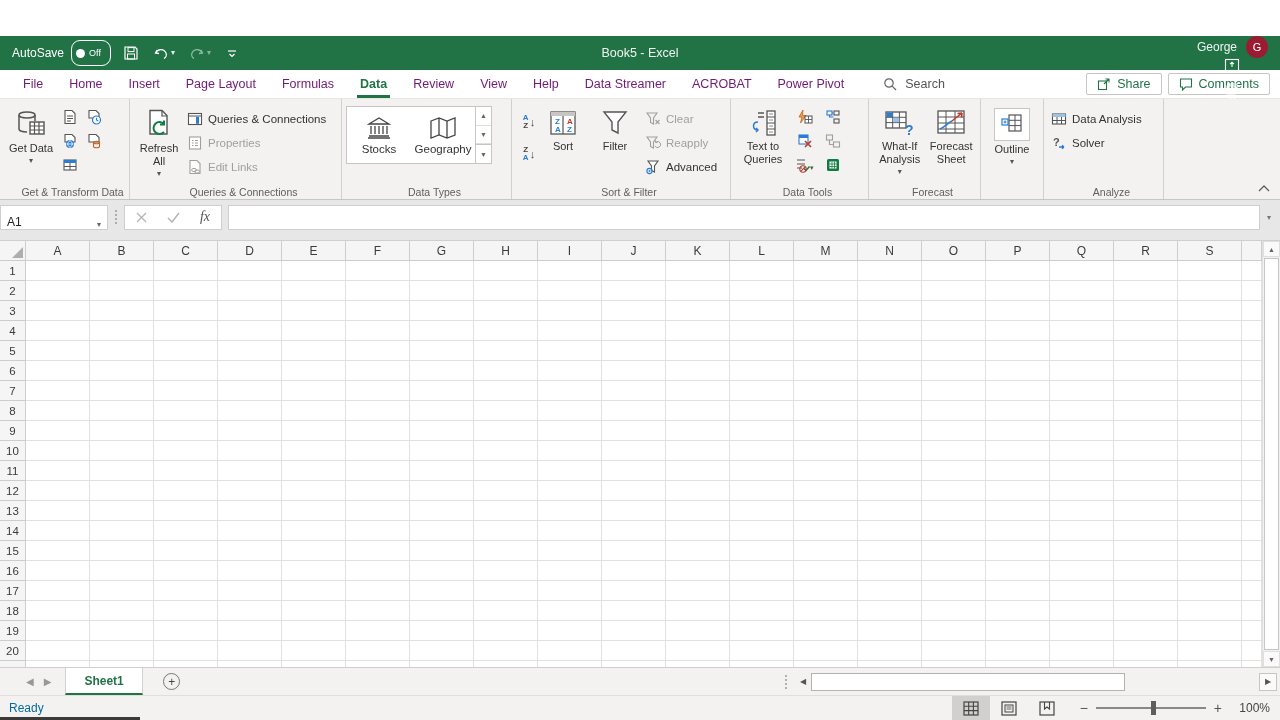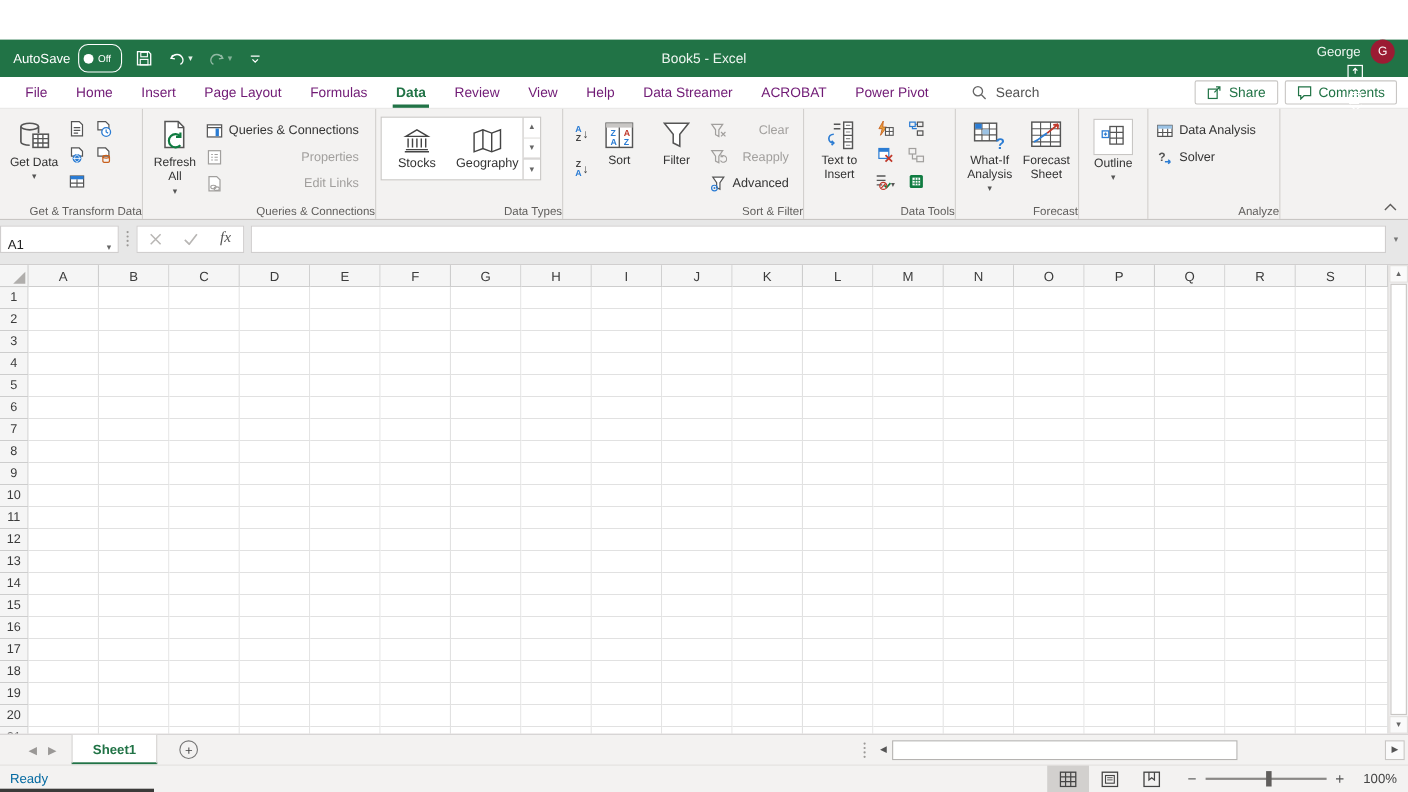--- a/index.html
+++ b/index.html
@@ -35,29 +35,29 @@
   .tab{display:flex;align-items:center;padding:0 13px;font-size:12.5px;color:#701a75;cursor:pointer;position:relative;}
   .tab.active{color:var(--brand);font-weight:bold;}
   .tab.active::after{content:"";position:absolute;left:10px;right:10px;bottom:0;height:3px;background:var(--brand);}
   .searchbox{display:flex;align-items:center;gap:8px;margin-left:26px;color:#555;font-size:12.5px;cursor:text;}
   .top-actions{margin-left:auto;display:flex;align-items:center;gap:6px;padding-right:10px;}
   .action-btn{display:flex;align-items:center;gap:6px;border:1px solid #c8c6c4;background:#fff;border-radius:2px;height:22px;padding:0 10px;color:var(--brand);font-size:12.5px;cursor:pointer;}
 
   
   .ribbon{height:101px;background:var(--ribbon-bg);border-bottom:1px solid #c8c6c4;display:flex;position:relative;flex:0 0 auto;}
   .rgroup{position:relative;border-right:1px solid var(--line);padding:3px 4px 16px 4px;display:flex;align-items:flex-start;}
-  .rgroup-label{position:absolute;bottom:1px;left:16px;right:0;text-align:right;font-size:10.5px;color:#605e5c;white-space:nowrap;}
+  .rgroup-label{position:absolute;bottom:1px;left:16px;right:0;text-align:center;font-size:10.5px;color:#605e5c;white-space:nowrap;}
   .bigbtn{width:54px;height:82px;display:flex;flex-direction:column;align-items:center;justify-content:flex-start;background:none;border:none;cursor:pointer;padding-top:6px;gap:2px;}
   .bigbtn .blabel{font-size:11px;color:#333;text-align:center;line-height:1.2;}
   .chev{font-size:8px;color:#555;line-height:1;}
   .smallgrid{display:grid;grid-template-columns:24px 24px;grid-auto-rows:24px;align-content:start;margin-top:3px;}
   .sicon{display:flex;align-items:center;justify-content:center;cursor:pointer;}
   .listcol{display:flex;flex-direction:column;justify-content:flex-start;gap:3px;margin-top:6px;}
   .listbtn{display:flex;align-items:center;gap:5px;background:none;border:none;font-size:11.5px;color:#333;cursor:pointer;height:21px;padding:0 3px;white-space:nowrap;}
-  .listbtn.disabled{color:var(--grayed);cursor:default;justify-content:space-between;}
+  .listbtn.disabled{color:var(--grayed);cursor:default;}
   .gallery{background:#fff;border:1px solid #c8c6c4;height:58px;display:flex;margin-top:4px;}
   .gal-item{width:64px;display:flex;flex-direction:column;align-items:center;justify-content:center;gap:3px;font-size:11.5px;color:#333;cursor:pointer;}
   .gal-scroll{width:16px;border-left:1px solid #c8c6c4;display:flex;flex-direction:column;}
   .gal-scroll div{flex:1;display:flex;align-items:center;justify-content:center;font-size:7px;color:#666;border-bottom:1px solid #e1dfdd;cursor:pointer;}
   .gal-scroll div:last-child{border-bottom:none;}
   .az{display:flex;flex-direction:column;line-height:1;font-weight:bold;font-size:8px;color:var(--iblue);}
   .azbtn{display:flex;align-items:center;justify-content:center;gap:1px;width:26px;height:24px;background:none;border:none;cursor:pointer;}
   .azarrow{font-size:11px;color:#444;}
   .collapse-chev{position:absolute;right:10px;bottom:4px;color:#605e5c;cursor:pointer;}
   .boxed-icon{border:1px solid #c8c6c4;background:#fff;padding:4px 6px;}
@@ -409,21 +409,21 @@
 
     <div class="rgroup" style="width:138px">
       <button class="bigbtn" style="width:56px">
         <svg width="30" height="30" viewBox="0 0 30 30">
             <path d="M10 5 h6 M10 9 h6" stroke="#555" stroke-width="1.4"></path>
             <path d="M10 14 C4 14 4 22 10 22 M8 20 l2 2 -2 2" fill="none" stroke="#2b7cd3" stroke-width="1.5"></path>
             <rect x="19" y="3" width="8" height="24" fill="#fff" stroke="#555" stroke-width="1.3"></rect>
             <path d="M19 9 h8 M19 15 h8 M19 21 h8" stroke="#555" stroke-width="1.1"></path>
             <path d="M21 6 h4 M21 12 h4 M21 18 h4 M21 24 h4" stroke="#888" stroke-width="1"></path>
           </svg>
-        <span class="blabel">Text to Insert</span>
+        <span class="blabel">Text to Queries</span>
       </button>
       <div class="smallgrid" style="grid-template-columns:28px 28px">
         <span class="sicon">
             <svg width="16" height="16" viewBox="0 0 16 16">
               <path d="M6 1 L2 8 H5 L3.5 14 L9 6.5 H5.5 z" fill="#e8a33d" stroke="#c8601d" stroke-width=".8"></path>
               <rect x="8" y="7" width="7" height="7" fill="#fff" stroke="#555" stroke-width="1"></rect>
               <path d="M8 10.5 h7 M11.5 7 v7" stroke="#555" stroke-width=".9"></path>
             </svg>
           </span>
         <span class="sicon">

